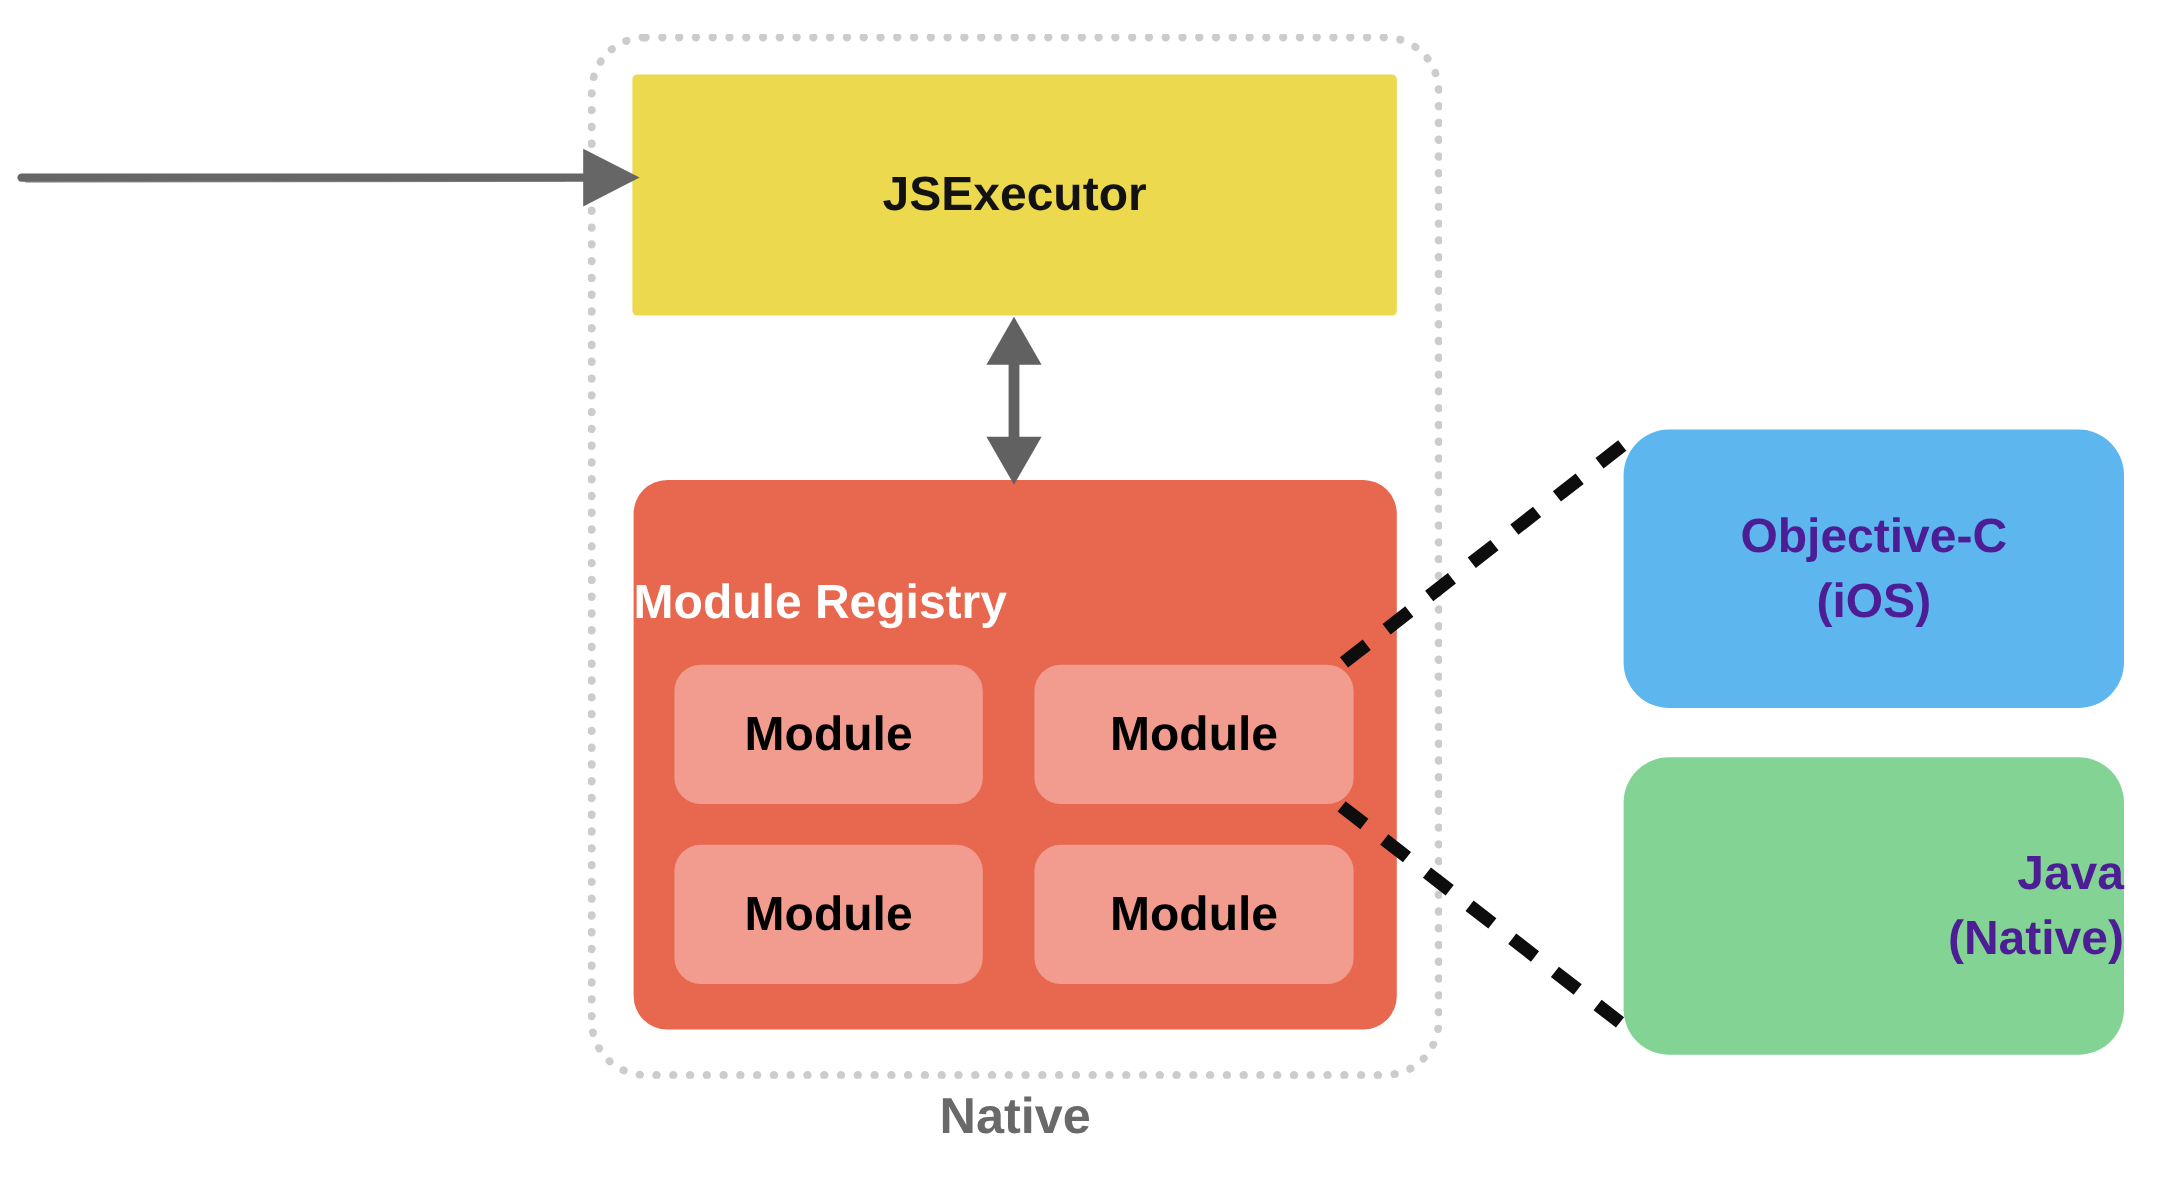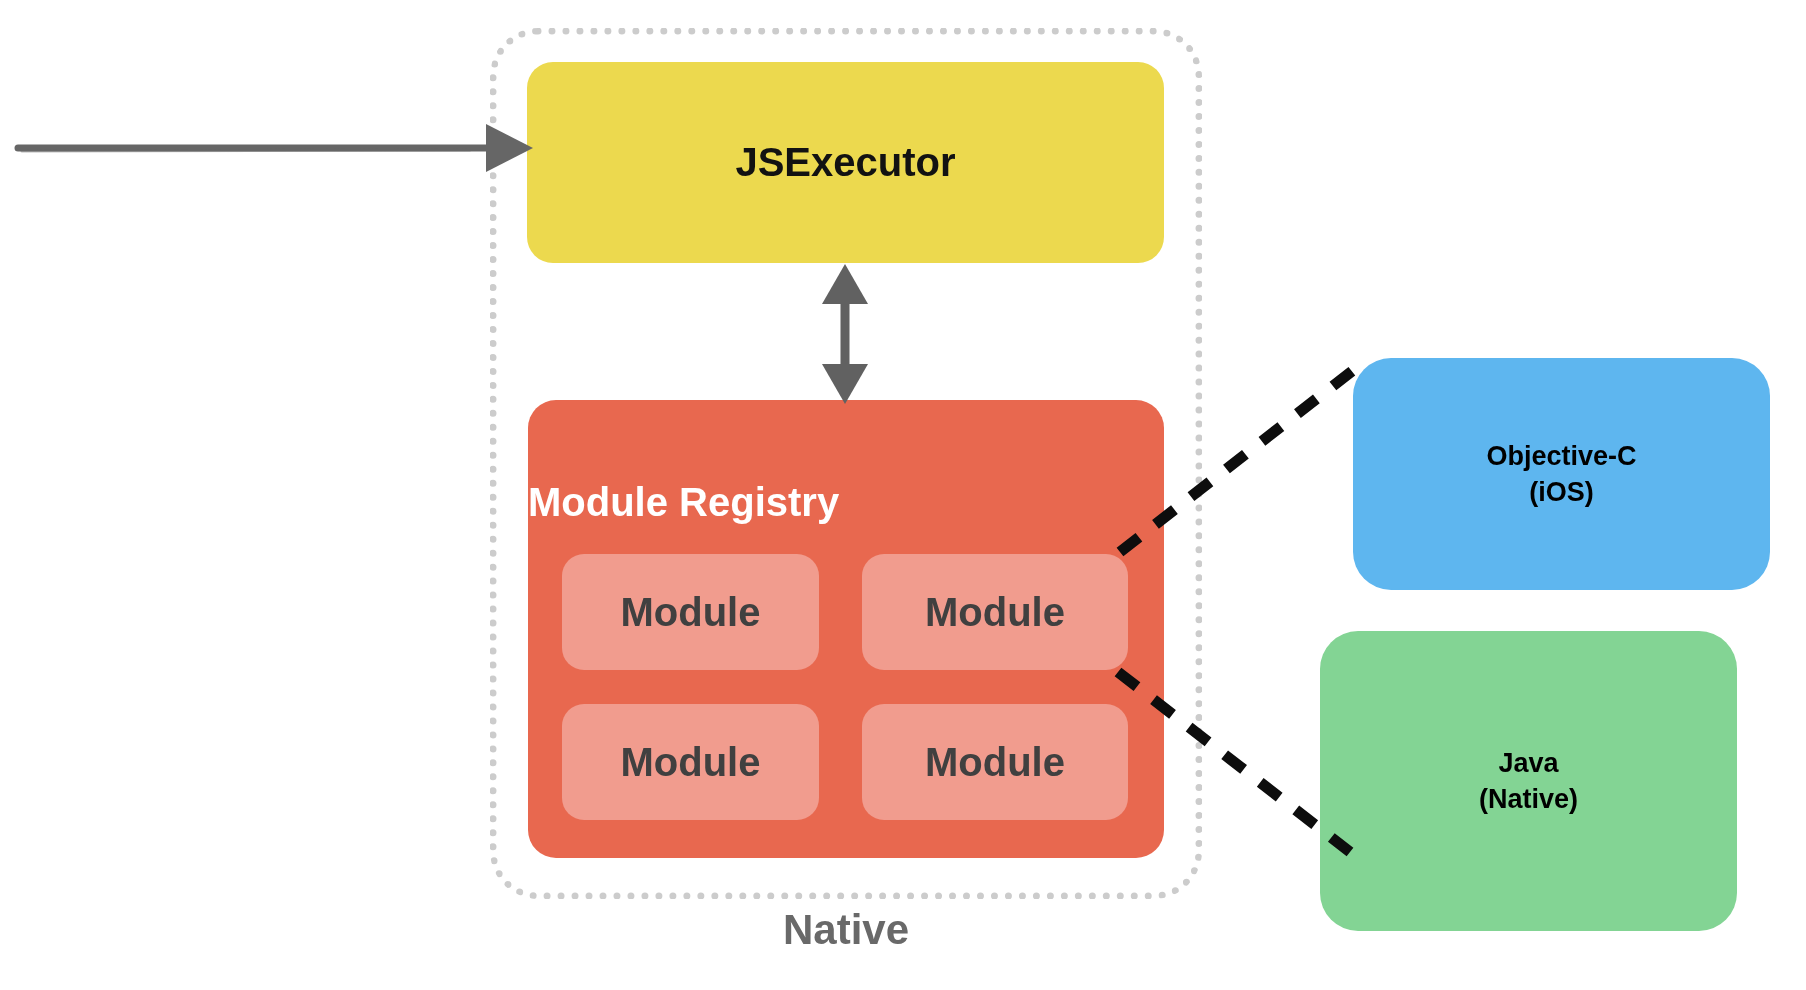--- a/index.html
+++ b/index.html
@@ -23,57 +23,57 @@
   .native-container {
     left: 490px; top: 28px; width: 712px; height: 871px;
     border: 7px dotted #cccccc;
     border-radius: 48px;
   }
 
   .box {
     display: flex; align-items: center; justify-content: center;
     text-align: center;
     font-size: 40px;
-    border-radius: 26px;
+    border-radius: 4px;
   }
   .jsexecutor {
     left: 527px; top: 62px; width: 637px; height: 201px;
     background: #ECD94E; color: #121212;
   }
   .module-registry {
     left: 528px; top: 400px; width: 636px; height: 458px;
     background: #E8684F;
     border-radius: 28px;
   }
   .registry-title {
     left: 528px; top: 482px; width: 636px;
     text-align: left;
     font-size: 40px; line-height: 1; color: #ffffff;
   }
   .module {
-    background: #F19C8E; color: #404040;
+    background: #F19C8E; color: #000000;
     border-radius: 22px;
     height: 116px;
   }
   .module.m1 { left: 562px; top: 554px; width: 257px; }
   .module.m2 { left: 862px; top: 554px; width: 266px; }
   .module.m3 { left: 562px; top: 704px; width: 257px; }
   .module.m4 { left: 862px; top: 704px; width: 266px; }
 
   .platform {
     width: 417px;
     border-radius: 38px;
-    color: #000000;
+    color: #4c1d95;
     display: flex; flex-direction: column;
     align-items: center; justify-content: center;
-    font-size: 27px; line-height: 1.35;
+    font-size: 40px; line-height: 1.35;
     text-align: center;
   }
   .platform-ios  { left: 1353px; top: 358px; height: 232px; background: #5EB6EF; }
-  .platform-android { left: 1320px; top: 631px; height: 300px; background: #83D494; }
+  .platform-android { left: 1353px; top: 631px; height: 248px; background: #83D494; align-items: flex-end; }
 
   .native-label {
     left: 490px; top: 906px; width: 712px;
     text-align: center;
     font-size: 42px; color: #696969;
   }
 
   svg.overlay {
     position: absolute; left: 0; top: 0;
     width: 1806px; height: 990px;

